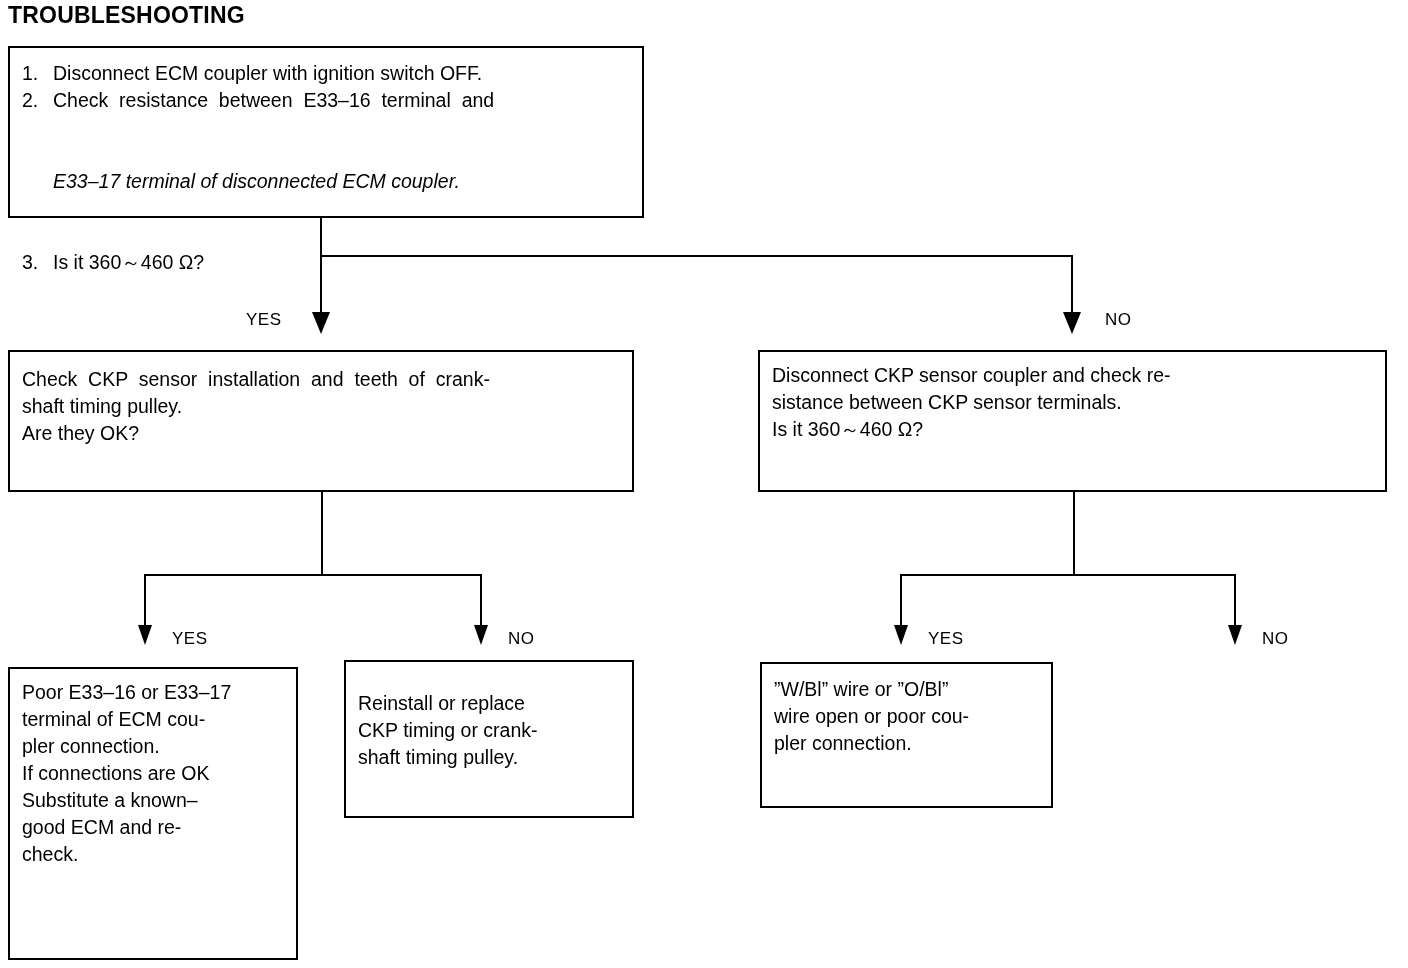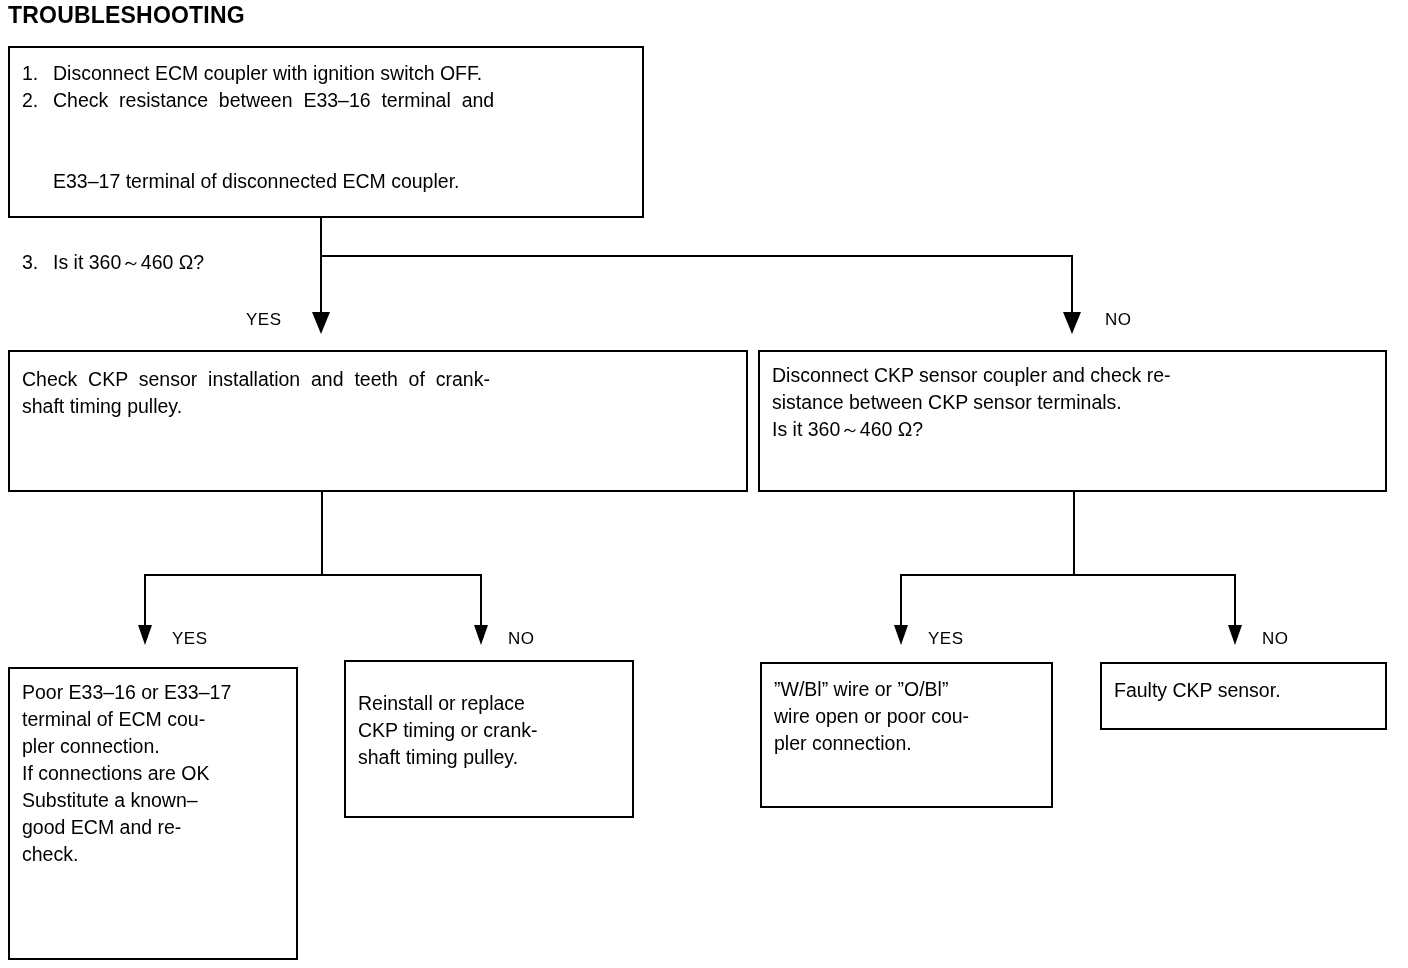--- a/index.html
+++ b/index.html
@@ -39,20 +39,21 @@
     padding: 10px 12px 6px 12px;
   }
   .line {
     font-size: 19.5px;
     line-height: 27px;
     white-space: pre;
   }
   .hang {
     padding-left: 31px;
     display: block;
+    font-style: italic;
   }
   .numline {
     display: flex;
   }
   .numline .num {
     width: 31px;
     flex: 0 0 31px;
   }
   .numline .txt {
     flex: 1 1 auto;
@@ -123,24 +124,25 @@
   <div class="hline" style="left:320px; top:255px; width:753px;"></div>
 
   <div class="vline" style="left:320px; top:255px; height:63px;"></div>
   <div class="arrow-head" style="left:312px; top:312px;"></div>
   <div class="branch-label" style="left:246px; top:310px;">YES</div>
 
   <div class="vline" style="left:1071px; top:255px; height:63px;"></div>
   <div class="arrow-head" style="left:1063px; top:312px;"></div>
   <div class="branch-label" style="left:1105px; top:310px;">NO</div>
 
-  <div class="box" style="left:8px; top:350px; width:740px; height:142px;">
+  <div class="box" style="left:8px; top:350px; width:626px; height:142px;">
     <div class="lines" style="padding-top:14px;">
       <div class="line">Check  CKP  sensor  installation  and  teeth  of  crank-</div>
       <div class="line">shaft timing pulley.</div>
+      <div class="line">Are they OK?</div>
     </div>
   </div>
 
   <div class="box" style="left:758px; top:350px; width:629px; height:142px;">
     <div class="lines" style="">
       <div class="line">Disconnect CKP sensor coupler and check re-</div>
       <div class="line">sistance between CKP sensor terminals.</div>
       <div class="line">Is it 360～460 Ω?</div>
     </div>
   </div>
@@ -188,19 +190,14 @@
   </div>
 
   <div class="box" style="left:760px; top:662px; width:293px; height:146px;">
     <div class="lines" style="padding-top:12px;">
       <div class="line">”W/Bl” wire or ”O/Bl”</div>
       <div class="line">wire open or poor cou-</div>
       <div class="line">pler connection.</div>
     </div>
   </div>
 
-  <div class="box" style="left:1100px; top:662px; width:287px; height:68px;">
-    <div class="lines" style="padding-top:13px;">
-      <div class="line">Faulty CKP sensor.</div>
-    </div>
-  </div>
 
 </div>
 
 </body></html>

